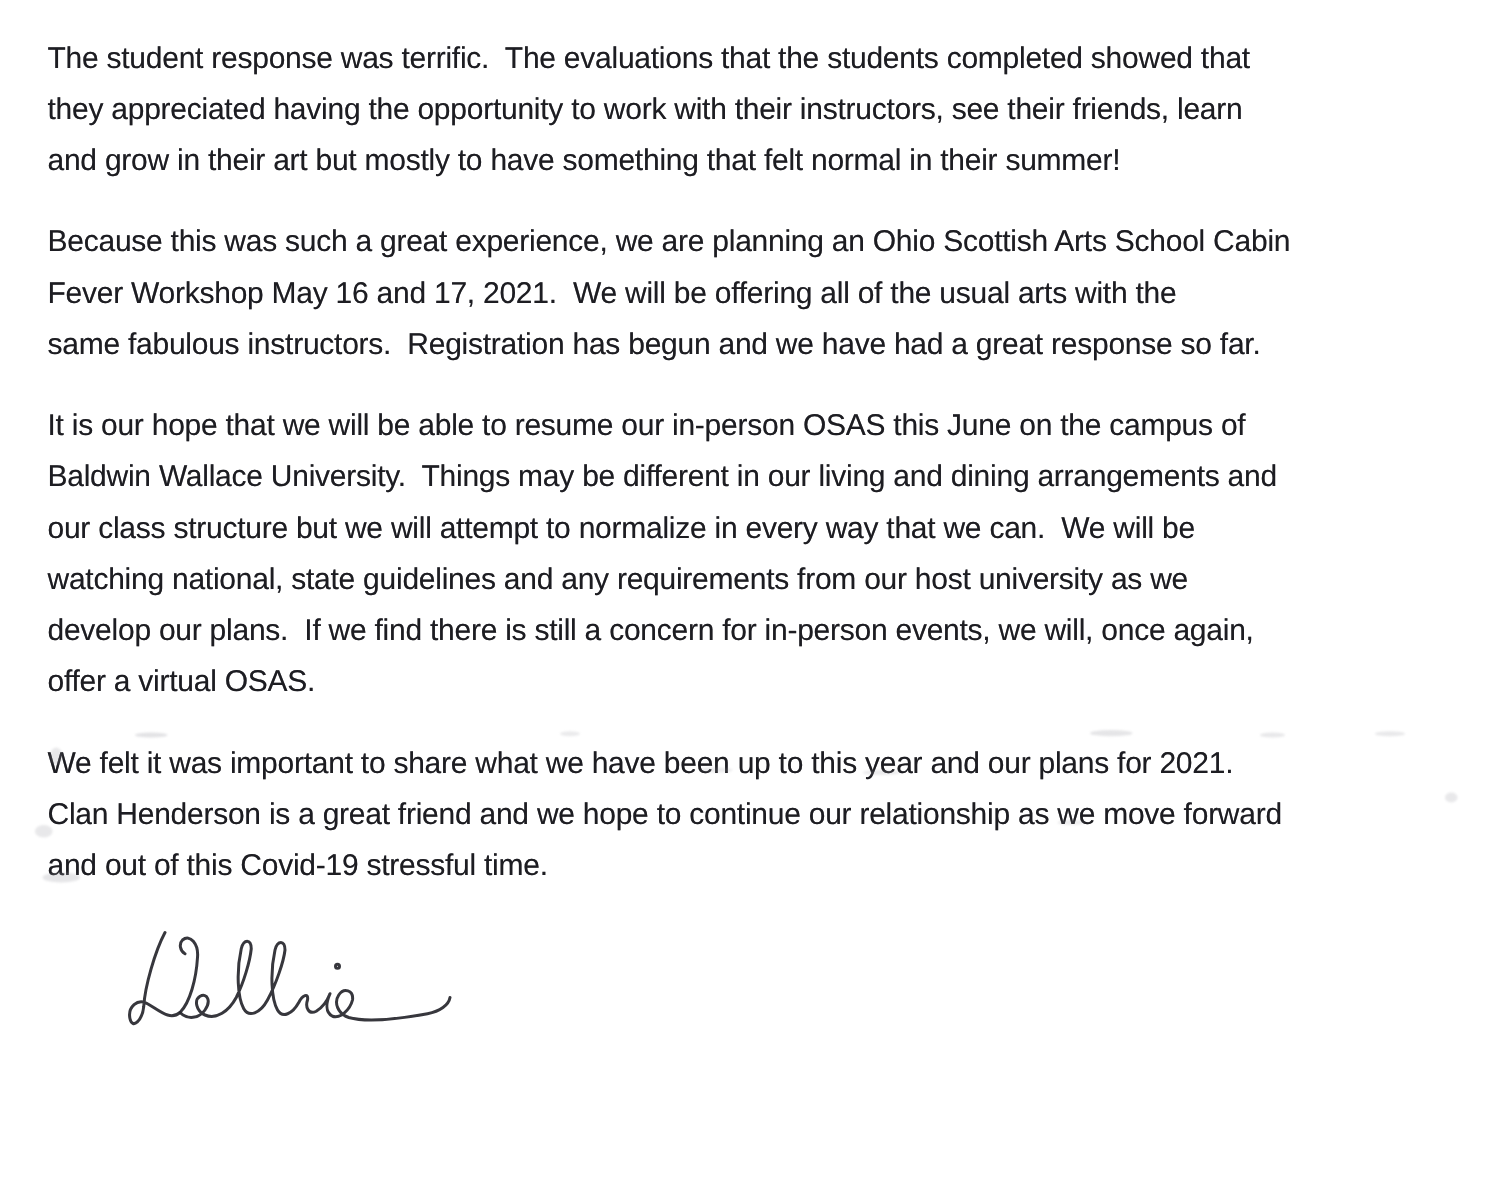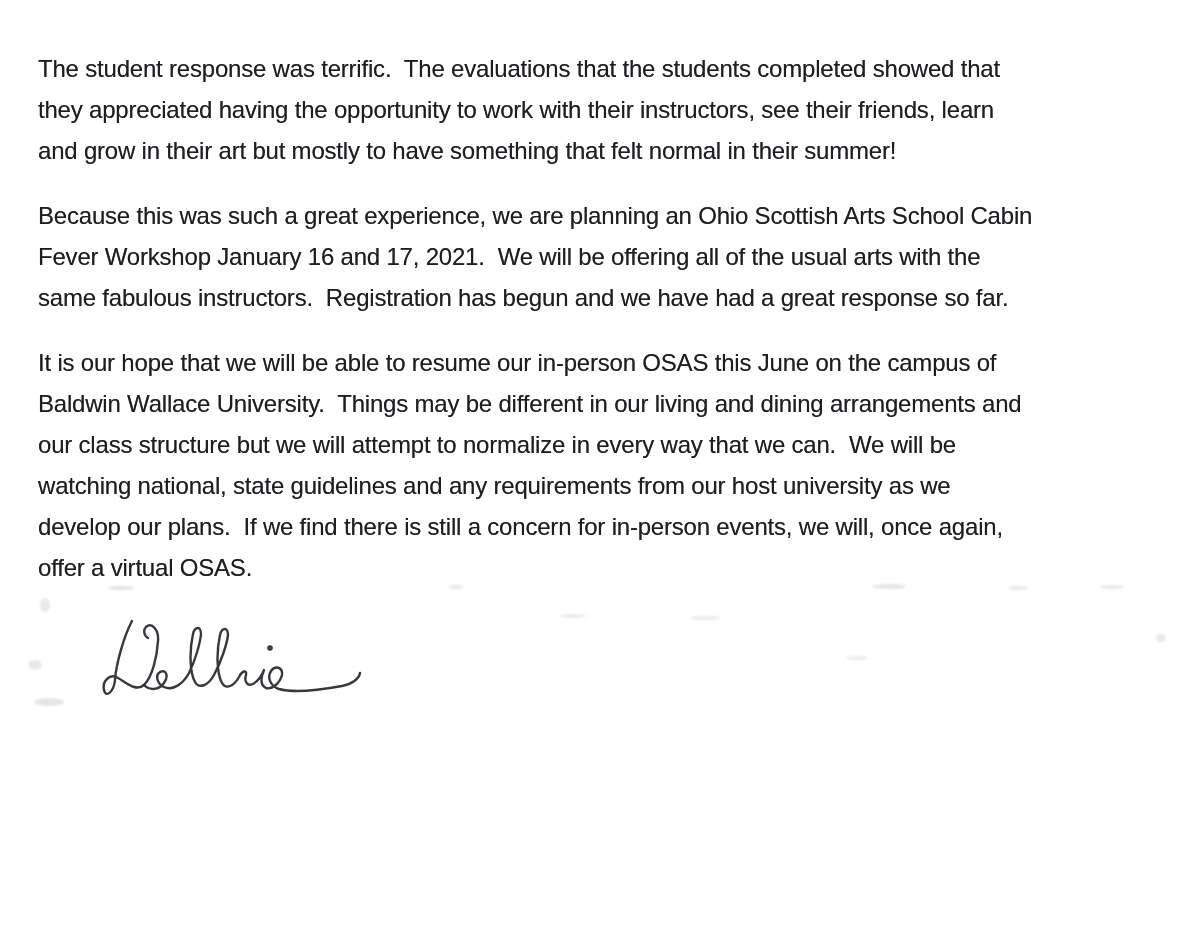--- a/index.html
+++ b/index.html
@@ -13,21 +13,20 @@
     position: relative;
     overflow: hidden;
     font-family: "Liberation Sans", sans-serif;
     color: #1d1d22;
   }
   .page {
     position: absolute;
     inset: 0;
     padding: 26px 30px 0 38px;
     box-sizing: border-box;
-    margin-top: 22px;
   }
   p.para {
     margin: 0 0 24px 0;
     font-size: 24px;
     line-height: 41px;
     letter-spacing: -0.2px;
     white-space: pre; 
     color: #1d1d22;
     text-shadow: 0 0 0.5px rgba(20,20,25,0.55); 
   }
@@ -59,30 +58,33 @@
 </head>
 <body>
 
 <div class="page">
 
   <p class="para">The student response was terrific.  The evaluations that the students completed showed that
 they appreciated having the opportunity to work with their instructors, see their friends, learn
 and grow in their art but mostly to have something that felt normal in their summer!</p>
 
   <p class="para">Because this was such a great experience, we are planning an Ohio Scottish Arts School Cabin
-Fever Workshop January 16 and 17, 2021.  We will be offering all of the usual arts with the
+Fever Workshop May 16 and 17, 2021.  We will be offering all of the usual arts with the
 same fabulous instructors.  Registration has begun and we have had a great response so far.</p>
 
   <p class="para">It is our hope that we will be able to resume our in-person OSAS this June on the campus of
 Baldwin Wallace University.  Things may be different in our living and dining arrangements and
 our class structure but we will attempt to normalize in every way that we can.  We will be
 watching national, state guidelines and any requirements from our host university as we
 develop our plans.  If we find there is still a concern for in-person events, we will, once again,
 offer a virtual OSAS.</p>
 
+  <p class="para">We felt it was important to share what we have been up to this year and our plans for 2021.
+Clan Henderson is a great friend and we hope to continue our relationship as we move forward
+and out of this Covid-19 stressful time.</p>
 
 
   <div class="signature-block">
     <svg width="270" height="115" viewBox="0 0 270 115" role="img">
       <title>Debbie</title>
 
       <path class="sig-stroke" d="M30,9 C22,24 14,52 13,68 C12,79 4,87 2,78 C0,69 8,61 16,66 C25,71 34,80 42,73 C50,65 55,46 56,29 C57,18 50,10 44,15 C41,18 42,24 46,26"></path>
 
       <path class="sig-stroke" d="M42,73 C48,79 57,78 62,71 C67,64 64,57 58,60 C53,63 55,72 62,75 C71,79 81,72 87,61 C93,49 98,32 99,22 C99,14 93,14 91,22 C87,40 88,61 93,70 C97,77 106,74 112,63 C119,50 125,32 126,23 C126,15 120,15 118,23 C114,41 115,62 120,71 C124,78 132,74 137,65 C140,59 145,57 144,63 C142,69 145,75 151,72 C156,69 160,63 162,58 C159,65 158,73 164,76 C170,78 178,71 180,63 C181,55 173,53 169,59 C165,65 168,74 177,77 C191,81 218,78 240,74 C250,72 257,67 258,61"></path>
       <circle class="sig-stroke" cx="168" cy="36" r="1.6"></circle>

